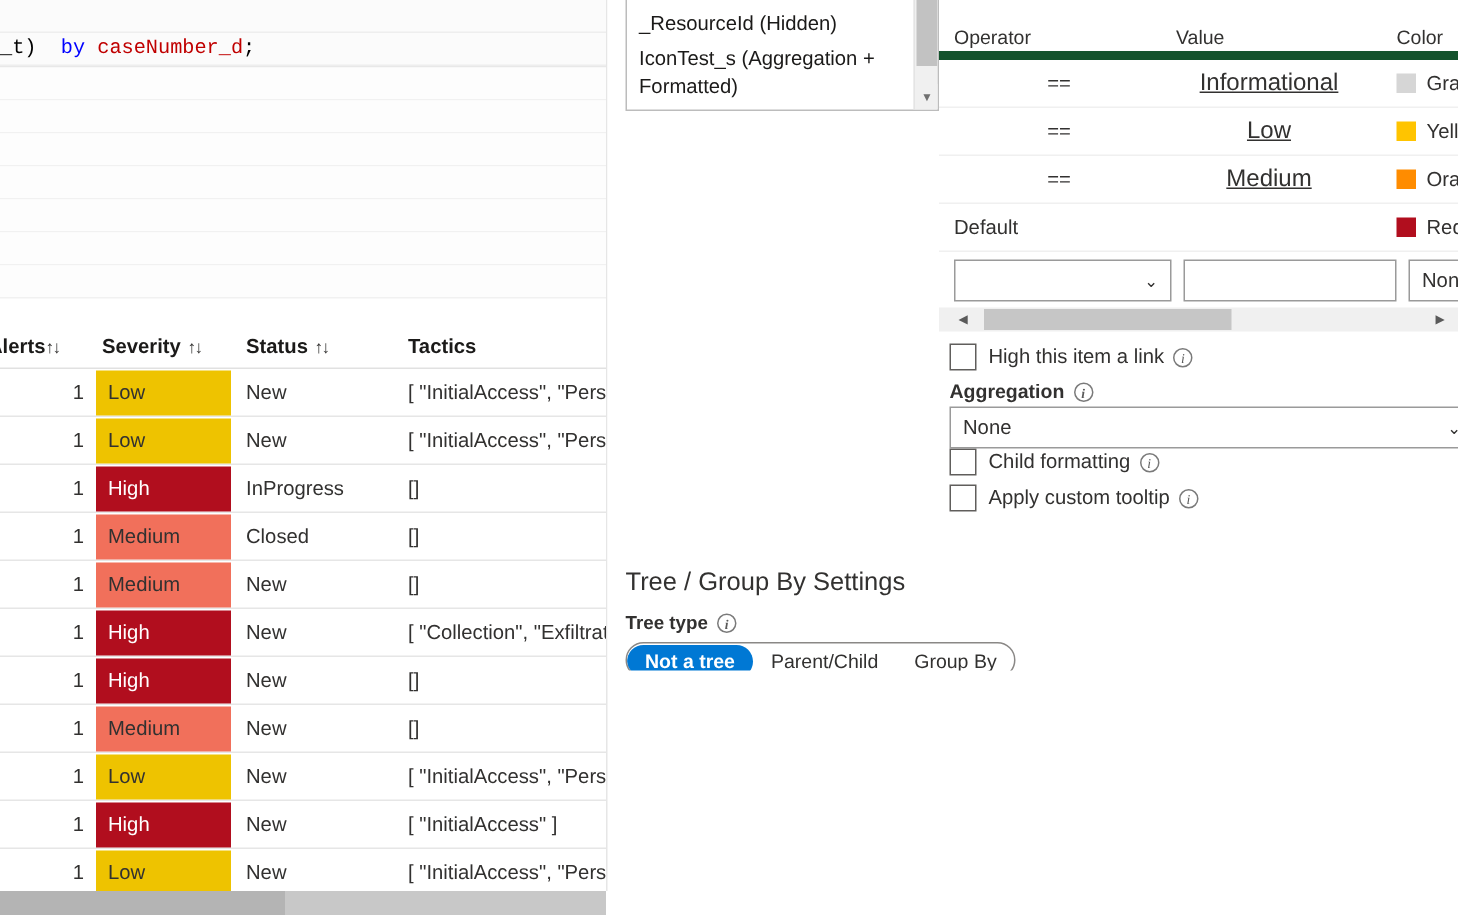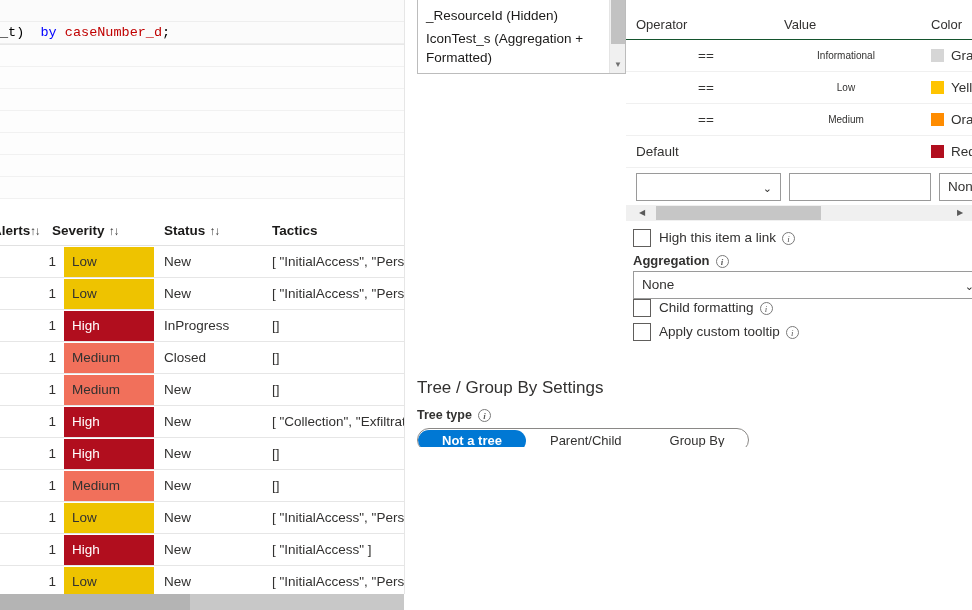--- a/index.html
+++ b/index.html
@@ -132,41 +132,41 @@
     position: absolute; left: 0; bottom: 0; width: 16px; height: 17px;
     background: #f0f0f0; color: #707070; font-size: 8px;
     text-align: center; line-height: 17px;
   }
 
   
   #thresholds {
     position: absolute; left: 221px; top: 10px; width: 346px;
   }
   .th-header {
-    position: relative; height: 30px; border-bottom: 1px solid #14532d; text-align: center;
+    position: relative; height: 30px; border-bottom: 6px solid #14532d; text-align: center;
   }
   .th-header span {
     position: absolute; top: 0; height: 30px; line-height: 30px;
     font-size: 13px; color: #1b1a199e; color: #323130; font-weight: 400;
   }
   .th-col-op    { left: 10px; }
   .th-col-val   { left: 158px; }
   .th-col-color { left: 305px; }
 
   .th-row {
     position: relative; height: 32px; border-bottom: 1px solid #f0f0f0;
   }
   .th-row .op {
     position: absolute; left: 10px; top: 0; height: 32px; line-height: 32px;
     font-size: 13.5px; color: #323130; width: 140px; text-align: center;
   }
   .th-row .op.left { text-align: left; left: 10px; }
   .th-row .val {
     position: absolute; left: 150px; top: 0; height: 32px; line-height: 32px;
-    font-size: 10px; color: #323130; width: 140px; text-align: center;
+    font-size: 16px; color: #323130; width: 140px; text-align: center; text-decoration: underline;
   }
   .th-row .colorcell {
     position: absolute; left: 305px; top: 0; height: 32px; line-height: 32px;
     font-size: 13.5px; color: #323130; white-space: nowrap;
   }
   .swatch {
     display: inline-block; width: 13px; height: 13px; vertical-align: -2px;
     margin-right: 7px;
   }
 
@@ -248,21 +248,21 @@
     font-size: 12.5px; color: #323130; font-weight: 600;
     line-height: 18px; margin-top: 6px; white-space: nowrap;
   }
   #treetype-pills {
     margin-top: 4px; display: inline-block;
     border: 1px solid #8a8886; border-radius: 14px; height: 24px;
     padding: 0; background: #ffffff; overflow: hidden;
   }
   .pill {
     display: inline-block; height: 22px; line-height: 22px;
-    padding: 0 24px; font-size: 13px; color: #323130;
+    padding: 0 12px; font-size: 13px; color: #323130;
     border-radius: 12px; margin: 1px 0;
   }
   .pill.active { background: #0078d4; color: #ffffff; font-weight: 600; }
 </style>
 </head>
 <body>
 
 <div id="root">
 
   <div id="left-panel">
@@ -278,21 +278,21 @@
       <div class="gapline"></div>
       <div class="gapline"></div>
       <div class="gapline"></div>
       <div class="gapline"></div>
       <div class="gapline"></div>
     </div>
 
     <div id="results-grid">
       <div class="grid-header" id="grid-header">
           <div class="hcell" style="left: -8px;"><span>Alerts</span><span class="sorticon">↑↓</span></div>
-          <div class="hcell" style="left: 52px;"><span>Severity</span><span class="sorticon">&nbsp;&nbsp;↑↓</span></div>
+          <div class="hcell" style="left: 68px;"><span>Severity</span><span class="sorticon">&nbsp;&nbsp;↑↓</span></div>
           <div class="hcell" style="left: 164px;"><span>Status</span><span class="sorticon">&nbsp;&nbsp;↑↓</span></div>
           <div class="hcell" style="left: 272px;"><span>Tactics</span></div>
         </div>
       <div id="grid-body">
           <div class="grid-row">
             <div class="cell cell-alerts">1</div>
             <div class="cell cell-sev sev-low">Low</div>
             <div class="cell cell-status">New</div>
             <div class="cell cell-tactics">[ "InitialAccess", "Persis</div>
           </div>

